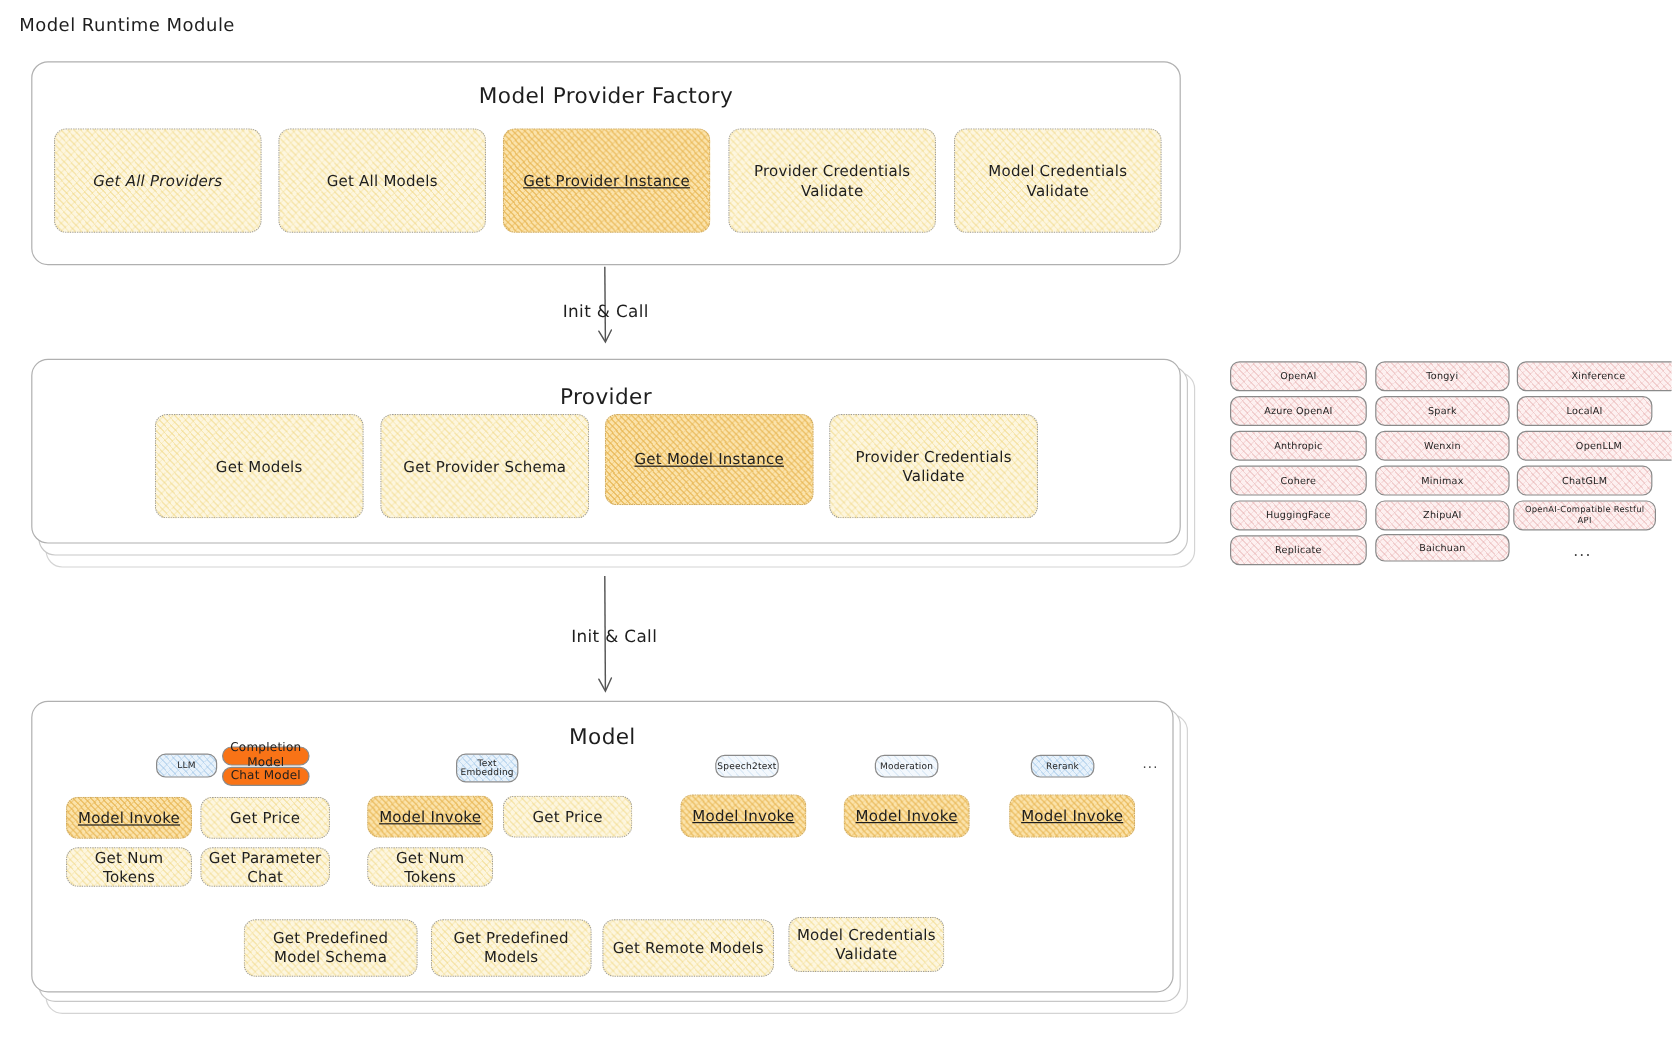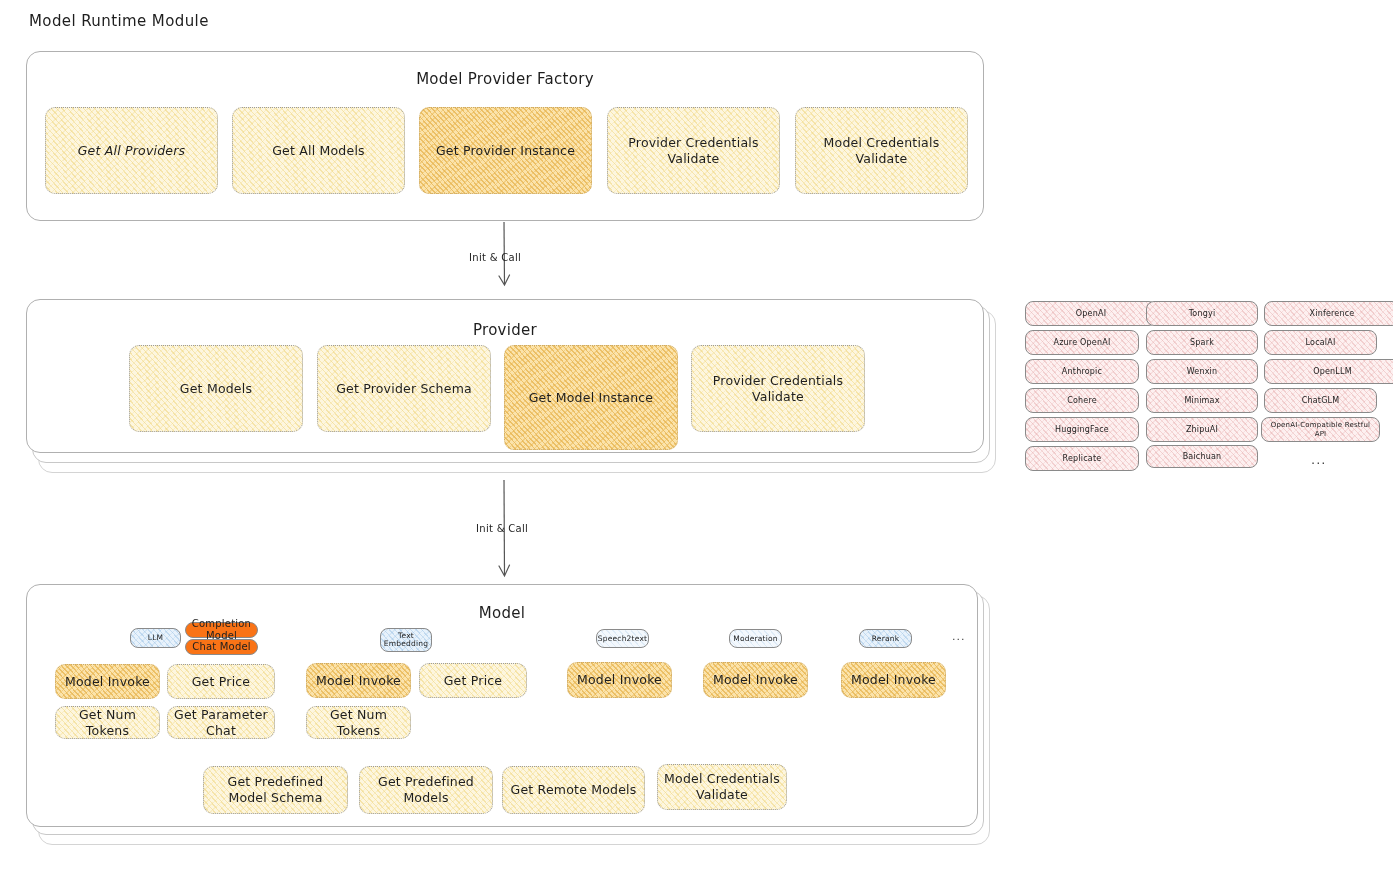--- a/index.html
+++ b/index.html
@@ -38,21 +38,21 @@
     position: absolute;
     font-family: "DejaVu Sans", sans-serif;
     font-size: 15px;
     color: #1e1e1e;
     letter-spacing: .4px;
   }
   .panel-label {
     position: absolute;
     width: 100%;
     text-align: center;
-    font-size: 15px;
+    font-size: 18px;
     color: #1e1e1e;
     letter-spacing: .3px;
   }
 
   
   .node {
     position: absolute;
     box-sizing: border-box;
     display: flex;
     align-items: center;
@@ -71,20 +71,21 @@
     background-image:
       repeating-linear-gradient(48deg, rgba(240,214,126,.55) 0 1px, rgba(0,0,0,0) 1px 4px),
       repeating-linear-gradient(-44deg, rgba(240,214,126,.30) 0 1px, rgba(0,0,0,0) 1px 5px);
   }
   .fill-amber {
     background-color: #fbe3ab;
     background-image:
       repeating-linear-gradient(48deg, rgba(231,180,79,.75) 0 1.2px, rgba(0,0,0,0) 1.2px 3.6px),
       repeating-linear-gradient(-44deg, rgba(231,180,79,.45) 0 1px, rgba(0,0,0,0) 1px 4.5px);
     border-color: #c9a96a;
+    text-decoration: underline;
   }
   .fill-pink {
     background-color: #fdf0f0;
     background-image:
       repeating-linear-gradient(48deg, rgba(226,160,160,.40) 0 1px, rgba(0,0,0,0) 1px 4px),
       repeating-linear-gradient(-44deg, rgba(226,160,160,.22) 0 1px, rgba(0,0,0,0) 1px 5px);
     border: 1.1px solid #8a8a8a;
     border-radius: 8px;
     font-size: 8px;
   }
@@ -108,40 +109,40 @@
   .fill-white {
     background: #f97316;
     border: 1.1px solid #8a8a8a;
     border-radius: 8px;
     font-size: 10px;
   }
 
   
   .arrow-label {
     position: absolute;
-    font-size: 10px;
+    font-size: 14px;
     color: #1e1e1e;
     letter-spacing: .3px;
     white-space: nowrap;
   }
   .arrow-svg { position: absolute; }
 
   .ellipsis {
     position: absolute;
     font-size: 13px;
     color: #444;
     letter-spacing: 1px;
   }
 </style>
 </head>
 <body>
 
 <div class="canvas">
 
-  <div class="title" style="left:29px; top:12px;">Model Runtime Module</div>
+  <div class="title" style="left:16px; top:12px;">Model Runtime Module</div>
 
   <div class="sketchy panel" style="left:26px; top:51px; width:958px; height:170px;"></div>
   <div class="panel-label" style="left:26px; top:70px; width:958px;">Model Provider Factory</div>
 
   <div class="node fill-cream" style="left:45px; top:107px; width:173px; height:87px;font-style:italic;">
     <span>Get All Providers</span>
   </div>
   <div class="node fill-cream" style="left:232px; top:107px; width:173px; height:87px;">
     <span>Get All Models</span>
   </div>
@@ -165,30 +166,30 @@
   <div class="sketchy panel panel-stack-l1" style="left:32px; top:305px; width:958px; height:158px;"></div>
   <div class="sketchy panel" style="left:26px; top:299px; width:958px; height:154px;"></div>
   <div class="panel-label" style="left:26px; top:321px; width:958px;">Provider</div>
 
   <div class="node fill-cream" style="left:129px; top:345px; width:174px; height:87px;">
     <span>Get Models</span>
   </div>
   <div class="node fill-cream" style="left:317px; top:345px; width:174px; height:87px;">
     <span>Get Provider Schema</span>
   </div>
-  <div class="node fill-amber" style="left:504px; top:345px; width:174px; height:105px;">
+  <div class="node fill-amber" style="left:504px; top:345px; width:174px; height:76px;">
     <span>Get Model Instance</span>
   </div>
   <div class="node fill-cream" style="left:691px; top:345px; width:174px; height:87px;">
     <span>Provider Credentials Validate</span>
   </div>
 
   <div>
 
-    <div class="node fill-pink" style="left:1025px; top:301px; width:132px; height:25px;">
+    <div class="node fill-pink" style="left:1025px; top:301px; width:114px; height:25px;">
       <span>OpenAI</span>
       </div>
     <div class="node fill-pink" style="left:1025px; top:330px; width:114px; height:25px;">
       <span>Azure OpenAI</span>
       </div>
     <div class="node fill-pink" style="left:1025px; top:359px; width:114px; height:25px;">
       <span>Anthropic</span>
       </div>
     <div class="node fill-pink" style="left:1025px; top:388px; width:114px; height:25px;text-align:right;">
       <span>Cohere</span>

